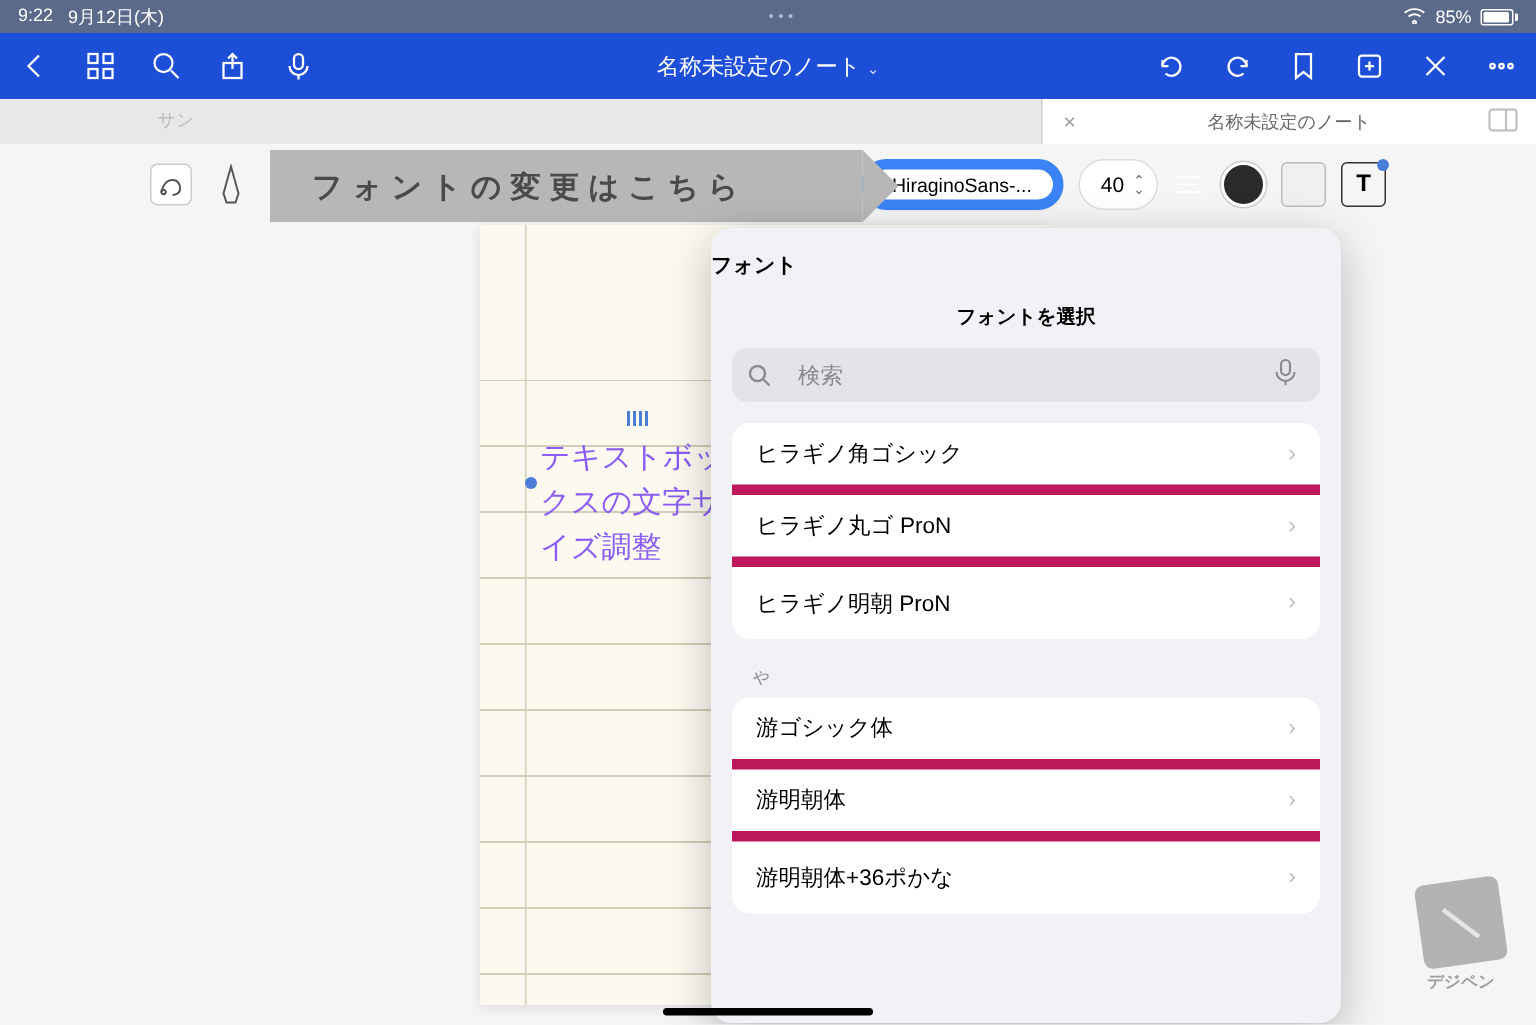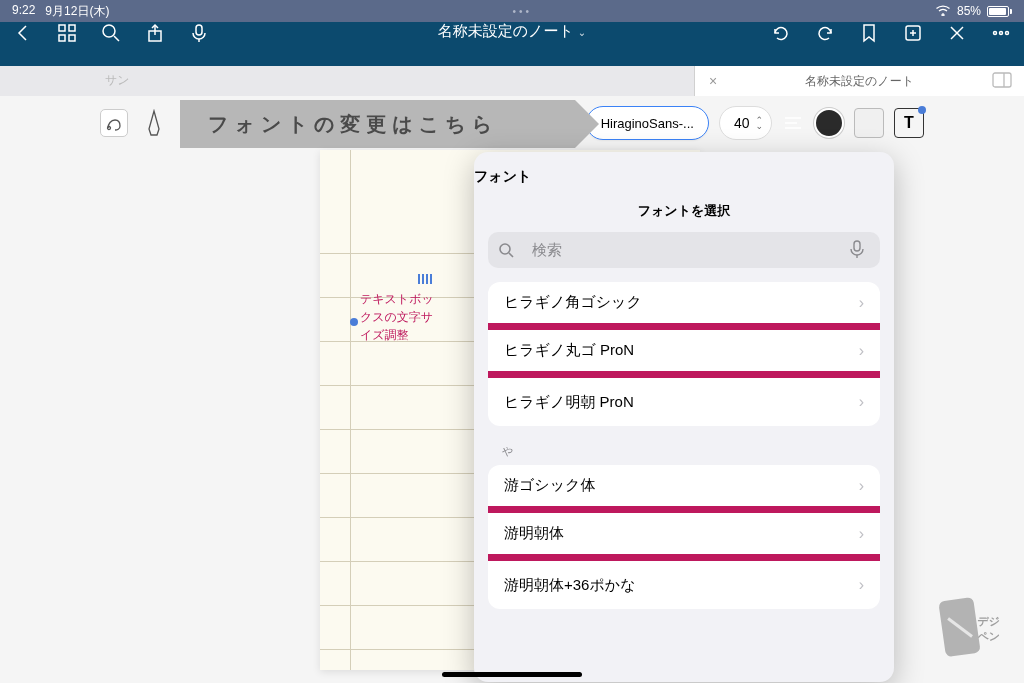--- a/index.html
+++ b/index.html
@@ -9,21 +9,21 @@
 .status-bar { height: 22px; background: #5b6a8a; display: flex; align-items: center; padding: 0 12px; color: #fff; font-size: 12px; }
 .status-left { display: flex; gap: 10px; }
 .status-center { flex: 1; text-align: center; font-size: 10px; letter-spacing: 3px; color: #aeb6c9; }
 .status-right { display: flex; align-items: center; gap: 6px; }
 .battery { display: inline-flex; align-items: center; }
 .battery-body { width: 22px; height: 11px; border: 1px solid #fff; border-radius: 2px; position: relative; }
 .battery-fill { position: absolute; left: 1px; top: 1px; bottom: 1px; width: 85%; background: #fff; border-radius: 1px; }
 .battery-tip { width: 2px; height: 5px; background: #fff; border-radius: 0 1px 1px 0; margin-left: 1px; }
 
 
-.top-nav { height: 44px; background: #0c4a6e; display: flex; align-items: flex-start; padding: 0 12px; color: #fff; gap: 33px; }
+.top-nav { height: 44px; background: #1d4ed8; display: flex; align-items: center; padding: 0 12px; color: #fff; gap: 33px; }
 .nav-left, .nav-right { display: flex; gap: 22px; align-items: center; }
 .nav-left { width: 280px; }
 .nav-right { width: 280px; justify-content: flex-end; }
 .nav-title { flex: 1; text-align: center; font-size: 15px; }
 .nav-title-chevron { font-size: 10px; margin-left: 4px; opacity: 0.8; }
 .icon-btn { width: 22px; height: 22px; display: inline-flex; align-items: center; justify-content: center; cursor: pointer; }
 .icon-btn svg { stroke: #fff; fill: none; stroke-width: 1.5; }
 
 
 .tab-bar { height: 30px; background: #e8e8eb; display: flex; position: relative; }
@@ -34,21 +34,21 @@
 .tab-phantom { position: absolute; left: 105px; top: 6px; font-size: 12px; color: #bbb; }
 
 
 .tab-right-icon { position: absolute; right: 12px; top: 72px; color: #bbb; }
 
 
 .toolbar { position: absolute; top: 96px; left: 0; right: 0; height: 54px; display: flex; align-items: center; padding: 0 100px 0 100px; gap: 12px; }
 .tool-small { width: 28px; height: 28px; display: flex; align-items: center; justify-content: center; border: 1px solid #ccc; border-radius: 5px; background: #fff; position: relative; }
 .tool-small.pen { border: none; background: transparent; }
 .tool-group { display: flex; align-items: center; gap: 10px; margin-left: auto; }
-.font-pill { background: #fff; border: 1px solid #3b82f6; border-radius: 18px; height: 34px; padding: 0 14px; display: flex; align-items: center; font-size: 13px; font-weight: 500; box-shadow: 0 1px 2px rgba(0,0,0,0.05); position: relative; }
+.font-pill { background: #fff; border: 7px solid #3b82f6; border-radius: 18px; height: 34px; padding: 0 14px; display: flex; align-items: center; font-size: 13px; font-weight: 500; box-shadow: 0 1px 2px rgba(0,0,0,0.05); position: relative; }
 .size-pill { background: #fff; border: 1px solid #ddd; border-radius: 18px; height: 34px; padding: 0 8px 0 14px; display: flex; align-items: center; gap: 6px; font-size: 14px; font-weight: 500; text-align: center; }
 .size-stepper { display: flex; flex-direction: column; line-height: 6px; font-size: 9px; color: #666; }
 .tool-circle { width: 30px; height: 30px; border-radius: 50%; background: #2a2a2a; border: 2px solid #fff; box-shadow: 0 0 0 1px #ccc; }
 .tool-square { width: 30px; height: 30px; border: 1.5px solid #bbb; border-radius: 4px; background: #f0f0f0; }
 .tool-text { width: 30px; height: 30px; border: 1.5px solid #333; border-radius: 4px; display: flex; align-items: center; justify-content: center; font-weight: bold; font-size: 16px; position: relative; }
 .tool-text::after { content: ""; position: absolute; top: -3px; right: -3px; width: 8px; height: 8px; background: #4a7dd8; border-radius: 50%; }
 
 
 .callout { position: absolute; top: 100px; left: 180px; width: 395px; height: 48px; background: #b7b7b7; display: flex; align-items: center; padding-left: 28px; font-size: 20px; font-weight: 800; color: #4a4a4a; letter-spacing: 6px; }
 .callout::after { content: ""; position: absolute; right: -24px; top: 0; border-left: 24px solid #b7b7b7; border-top: 24px solid transparent; border-bottom: 24px solid transparent; }
@@ -57,41 +57,41 @@
 .paper { position: absolute; top: 150px; left: 320px; width: 380px; height: 520px; background: #fcfaf0; box-shadow: 0 2px 8px rgba(0,0,0,0.1); }
 .paper-lines { position: absolute; top: 60px; left: 0; right: 0; bottom: 0; background: repeating-linear-gradient(to bottom, transparent 0, transparent 43px, #d4ceb8 43px, #d4ceb8 44px); }
 .paper-margin { position: absolute; top: 0; bottom: 0; left: 30px; width: 1px; background: #d4ceb8; }
 
 
 .textbox { position: absolute; top: 290px; left: 360px; width: 130px; }
 .textbox-handle { position: absolute; top: -16px; left: 50%; transform: translateX(-50%); display: flex; gap: 2px; }
 .textbox-handle span { width: 2px; height: 10px; background: #4a7dd8; }
 .textbox-dot-left { position: absolute; left: -10px; top: 28px; width: 8px; height: 8px; border-radius: 50%; background: #4a7dd8; }
 .textbox-dot-right { position: absolute; right: -10px; bottom: 2px; width: 8px; height: 8px; border-radius: 50%; background: #4a7dd8; }
-.textbox-text { font-size: 12px; color: #be185d; line-height: 1.5; }
+.textbox-text { font-size: 20px; color: #8b5cf6; line-height: 1.5; }
 
 
 .popover { position: absolute; top: 152px; left: 474px; width: 420px; height: 530px; background: #f2f2f6; border-radius: 14px; box-shadow: 0 8px 30px rgba(0,0,0,0.25); overflow: hidden; }
 .popover::before { content: ""; position: absolute; top: -8px; left: 180px; border-left: 9px solid transparent; border-right: 9px solid transparent; border-bottom: 9px solid #f2f2f6; }
 .popover-title { font-size: 14px; font-weight: 600; padding: 16px 0 10px; }
 .popover-sub { text-align: center; font-size: 13px; font-weight: 600; padding: 6px 0 12px; }
 .search-box { margin: 0 14px 14px; height: 36px; background: #e4e4e8; border-radius: 10px; display: flex; align-items: center; padding: 0 10px; color: #8a8a8e; font-size: 15px; gap: 12px; }
 .search-box svg { margin-right: 6px; }
 .search-box .mic { margin-left: auto; }
 .font-group { margin: 0 14px 18px; background: #fff; border-radius: 12px; overflow: hidden; }
 .font-item { height: 48px; display: flex; align-items: center; padding: 0 16px; font-size: 15px; border-bottom: 7px solid #be185d; }
 .font-item:last-child { border-bottom: none; }
 .font-item .chev { margin-left: auto; color: #c0c0c5; font-size: 16px; }
 .group-label { font-size: 11px; color: #8a8a8e; padding: 0 28px 6px; }
 
 
 .home-ind { position: absolute; bottom: 6px; left: 50%; transform: translateX(-50%); width: 140px; height: 5px; background: #000; border-radius: 3px; }
 
 
-.watermark { position: absolute; bottom: 16px; right: 18px; width: 64px; height: 80px; display: flex; flex-direction: row; align-items: center; opacity: 0.6; }
+.watermark { position: absolute; bottom: 16px; right: 18px; width: 64px; height: 80px; display: flex; flex-direction: column; align-items: center; opacity: 0.6; }
 .watermark-icon { width: 56px; height: 56px; background: #888; border-radius: 6px; position: relative; transform: rotate(-8deg); display: flex; align-items: center; justify-content: center; }
 .watermark-pen { width: 30px; height: 3px; background: #ddd; transform: rotate(45deg); }
 .watermark-text { font-size: 11px; font-weight: 700; color: #666; margin-top: 4px; }
 
 .wifi svg { fill: #fff; }
 </style>
 </head>
 <body>
 
 <div class="status-bar">

